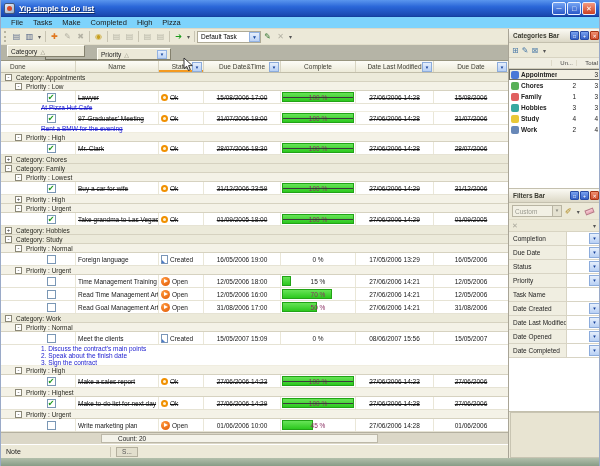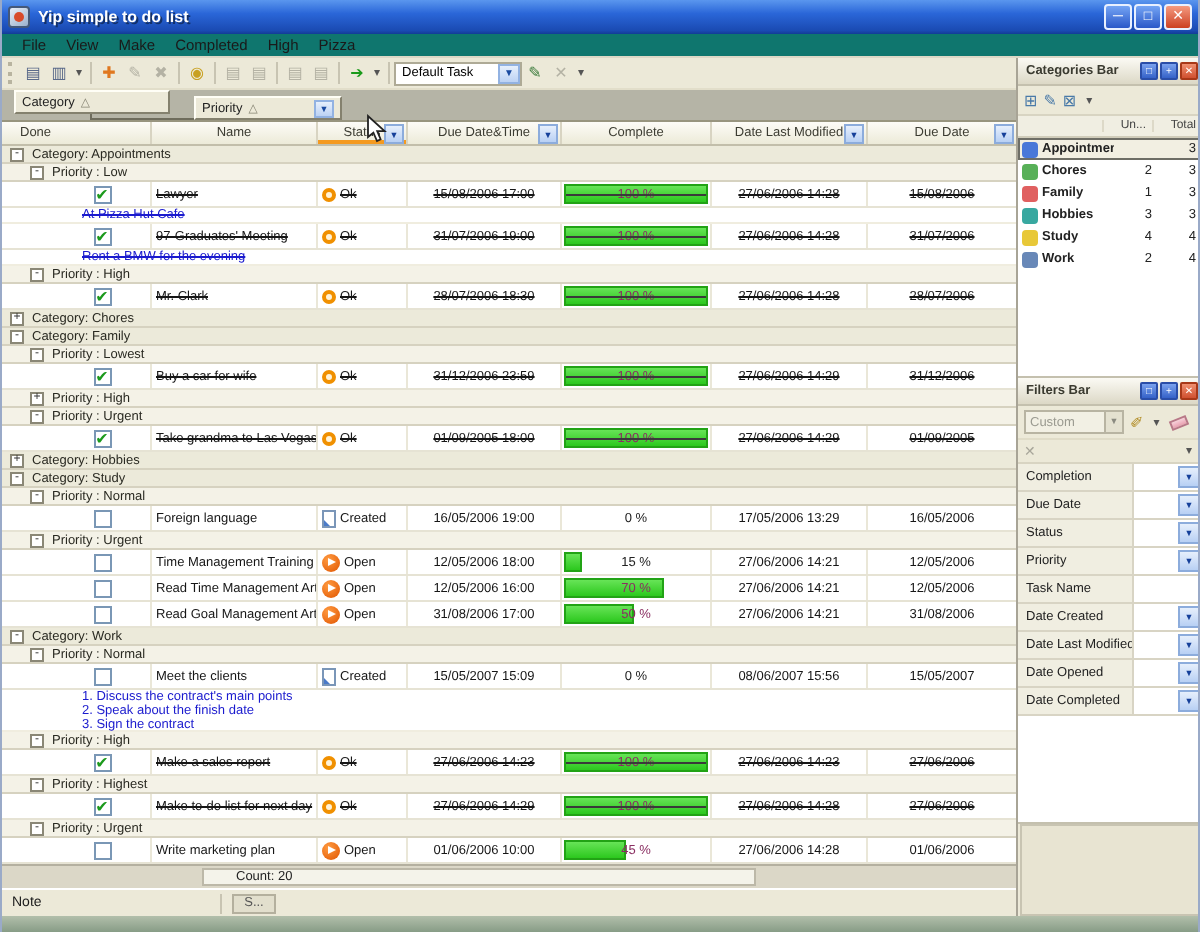--- a/index.html
+++ b/index.html
@@ -4,27 +4,27 @@
 <style>
   html,body{margin:0;padding:0;background:#d4d0c8;}
   *{box-sizing:border-box;}
   .window{position:relative;width:600px;height:466px;background:#ece9d8;overflow:hidden;
     font-family:"Liberation Sans","DejaVu Sans",sans-serif;border-left:1px solid #9aaac8;border-right:1px solid #9aaac8;}
   
   .titlebar{height:17px;display:flex;align-items:center;padding:0 3px;
     background:linear-gradient(180deg,#5a96ee 0%,#2a66d8 40%,#1a4ab2 90%,#123c96 100%);}
   .appicon{width:11px;height:11px;border-radius:2px;background:linear-gradient(145deg,#e8eef8,#9ab0cc);border:1px solid #44587a;position:relative;flex:none;}
   .appicon::after{content:"";position:absolute;left:2px;top:2px;width:5px;height:5px;border-radius:50%;background:#d84a2a;}
-  .wtitle{flex:1;color:#fff;font-size:8px;font-weight:bold;margin-left:4px;text-shadow:1px 1px 0 #12306a;white-space:nowrap;}
+  .wtitle{flex:1;color:#fff;font-size:8px;font-weight:bold;margin-left:4px;text-shadow:1px 1px 0 #12306a;white-space:nowrap;text-decoration:underline;}
   .wbtn{width:14px;height:13px;margin-left:1px;border-radius:2px;border:1px solid #e8f0ff;color:#fff;
     font-size:7px;line-height:11px;text-align:center;flex:none;}
   .wb-blue{background:linear-gradient(180deg,#74a4f4,#2a58c8);}
   .wb-red{background:linear-gradient(180deg,#f49a80,#cc4022);}
   
-  .menubar{height:12px;display:flex;align-items:center;background:#0f766e;border-bottom:1px solid #dcd8c6;padding-left:5px;font-size:7.5px;color:#1a1a1a;}
+  .menubar{height:12px;display:flex;align-items:center;background:#7dd3fc;border-bottom:1px solid #dcd8c6;padding-left:5px;font-size:7.5px;color:#1a1a1a;}
   .menuitem{padding:0 5px;}
   
   .body{display:flex;height:429px;}
   .main{width:507px;display:flex;flex-direction:column;}
   
   .toolbar{height:16px;display:flex;align-items:center;background:#ece9d8;border-bottom:1px solid #e2deca;padding-left:2px;}
   .grip{width:4px;height:11px;border-left:2px dotted #b8b4a0;margin:0 2px 0 1px;flex:none;}
   .tbi{width:13px;height:13px;font-size:8px;line-height:13px;text-align:center;flex:none;}
   .dim{color:#b4b2a4;}
   .tsep{width:1px;height:11px;background:#c8c4b2;margin:0 2px;flex:none;}
@@ -126,21 +126,21 @@
   <div class="titlebar">
     <span class="appicon"></span>
     <span class="wtitle">Yip simple to do list</span>
     <span class="wbtn wb-blue">─</span>
     <span class="wbtn wb-blue">□</span>
     <span class="wbtn wb-red">✕</span>
   </div>
 
   <div class="menubar" id="menubar">
       <span class="menuitem">File</span>
-      <span class="menuitem">View</span>
+      <span class="menuitem">Tasks</span>
       <span class="menuitem">Make</span>
       <span class="menuitem">Completed</span>
       <span class="menuitem">High</span>
       <span class="menuitem">Pizza</span>
     </div>
 
   <div class="body">
     <div class="main">
 
       <div class="toolbar">

